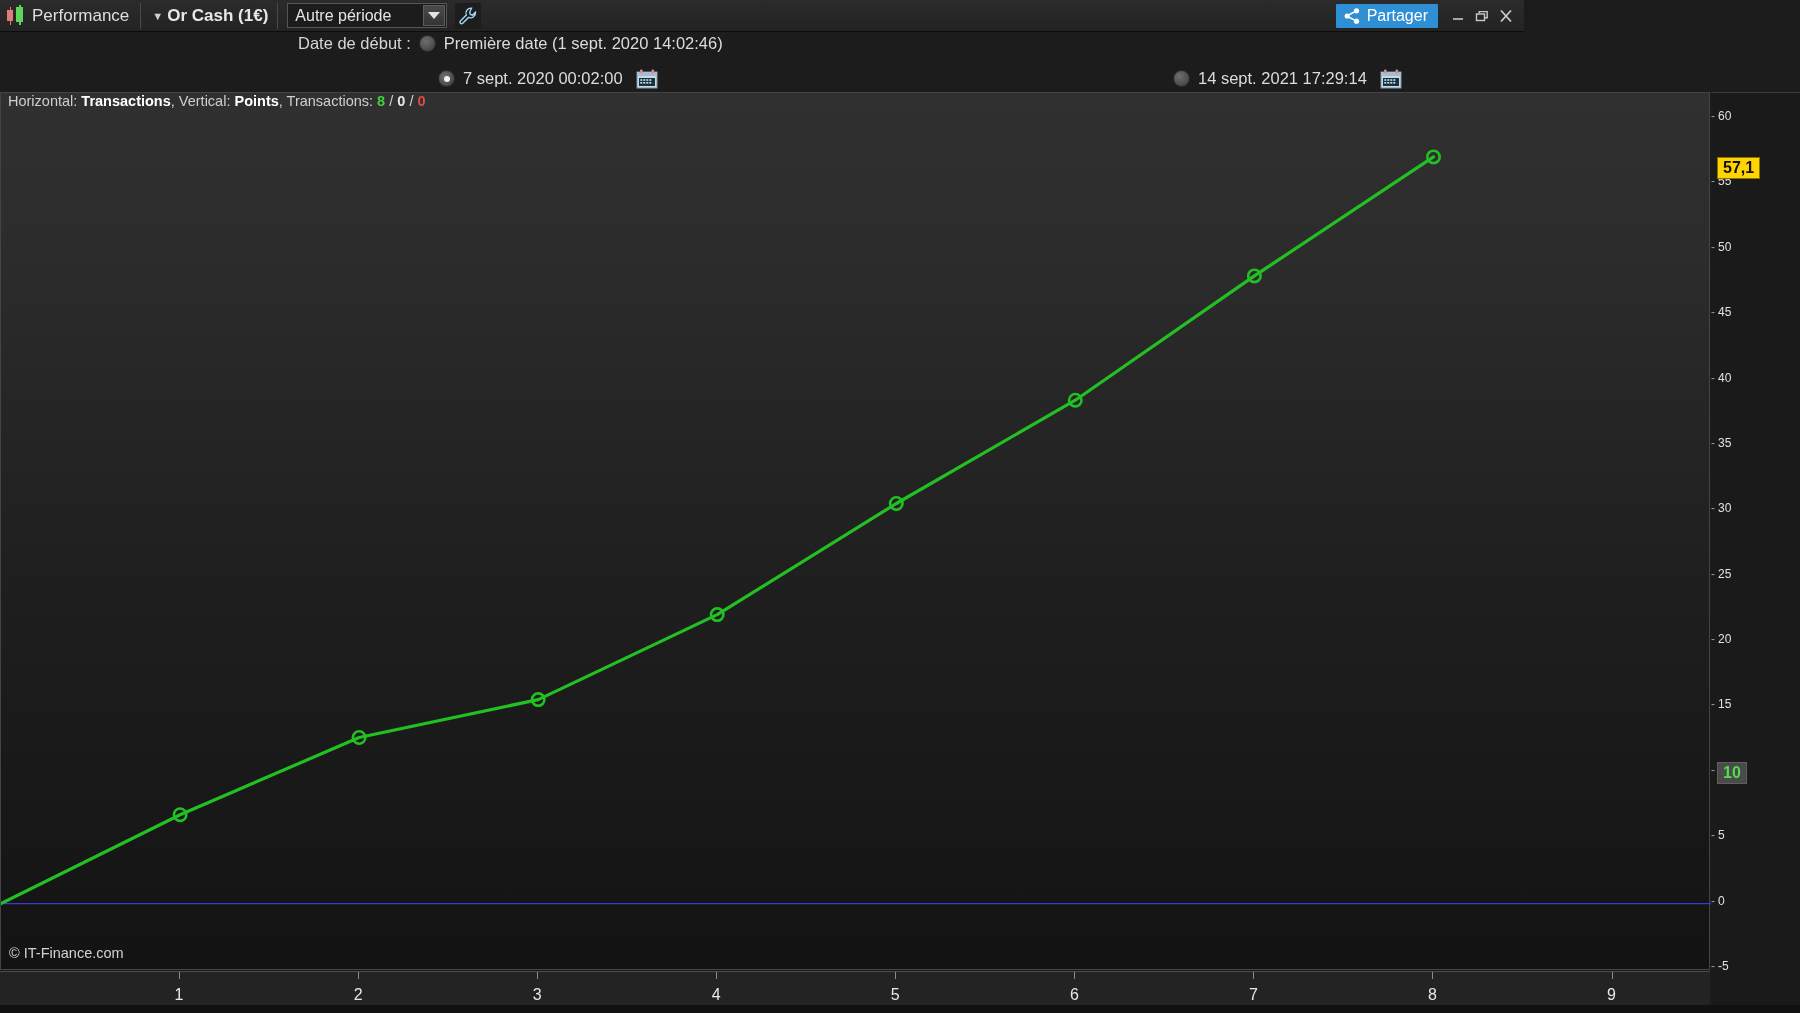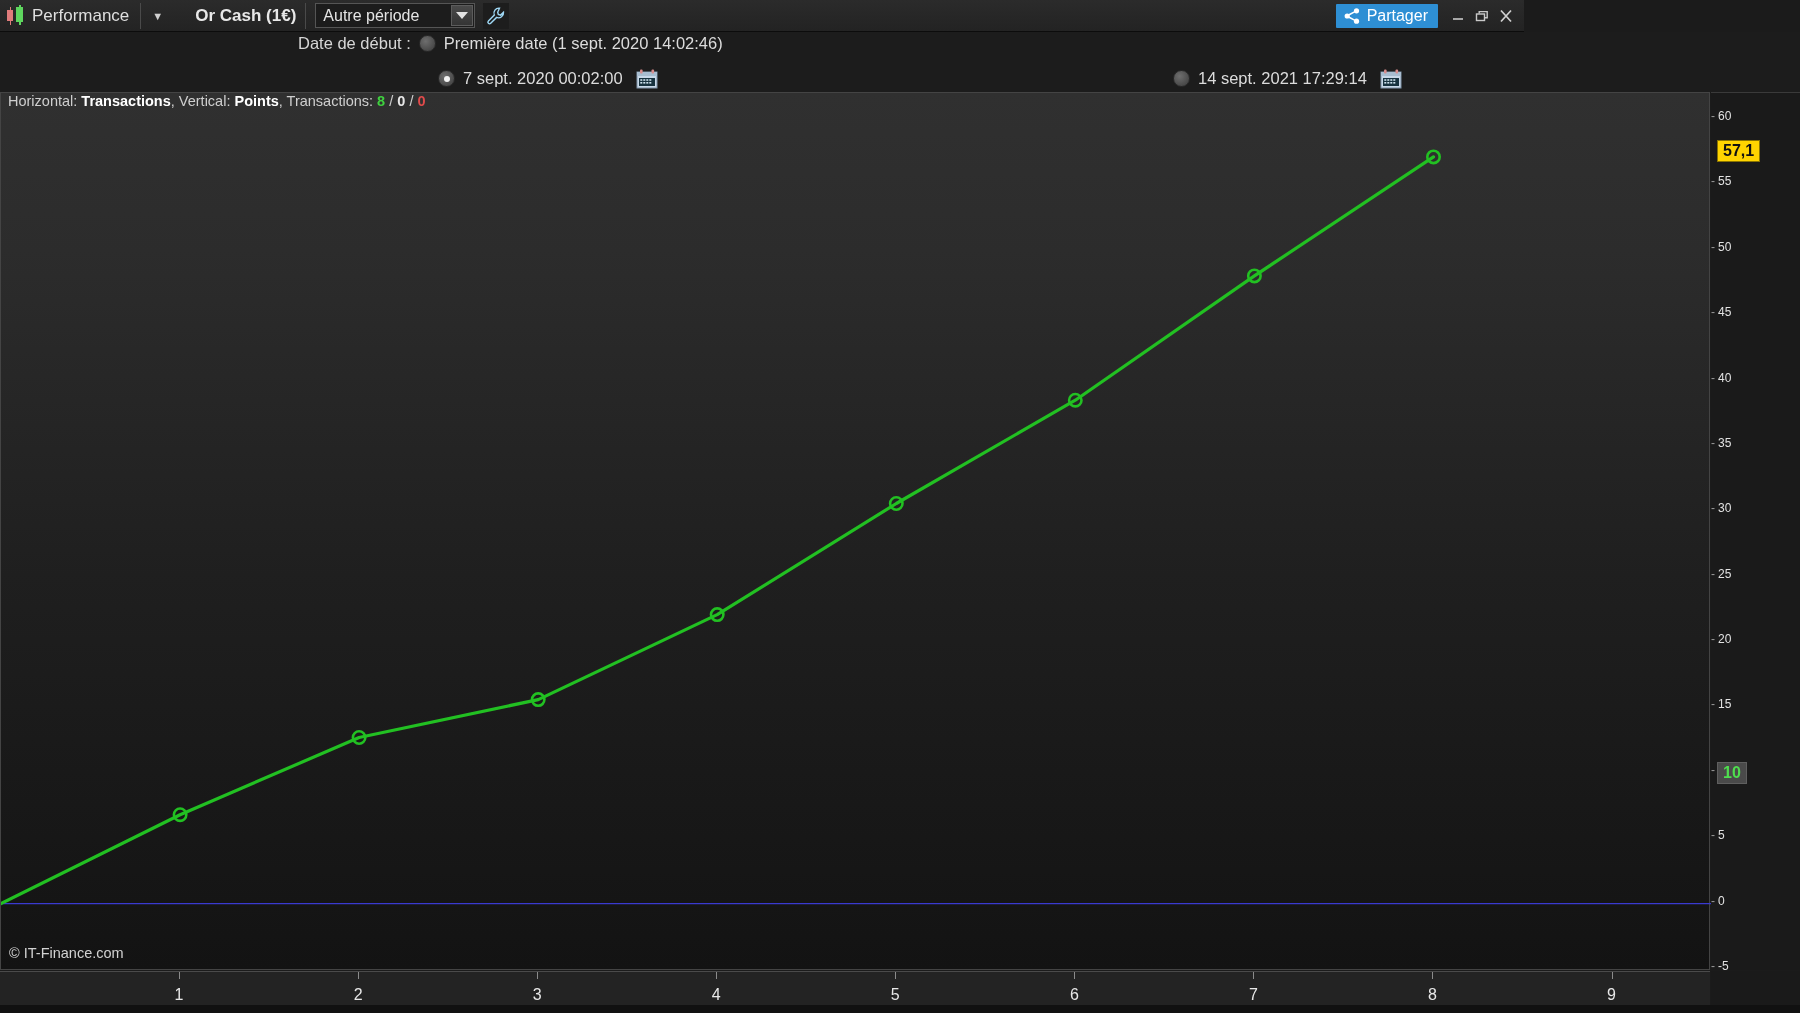--- a/index.html
+++ b/index.html
@@ -26,21 +26,21 @@
 
   .candle-icon{ width:22px; height:22px; position:relative; margin-left:5px; margin-right:3px;}
   .candle-icon i{ position:absolute; display:block; }
   .c-red{ left:2px; top:5px; width:6px; height:11px; background:#e07b7b; }
   .c-red-w{ left:4.5px; top:2px; width:1.5px; height:18px; background:#e07b7b;}
   .c-grn{ left:11px; top:2px; width:7px; height:15px; background:#5ed65e; }
   .c-grn-w{ left:14px; top:0px; width:1.5px; height:20px; background:#5ed65e;}
 
   #app-title{ font-size:17px; color:#dfdfdf; padding:0 8px 0 2px; white-space:nowrap;}
   .inst-caret{ color:#cfcfcf; font-size:11px; padding-left:8px; }
-  #instrument{ font-size:17px; font-weight:bold; color:#e8e8e8; padding:0 6px 0 4px; white-space:nowrap;margin-left:28px;}
+  #instrument{ font-size:17px; font-weight:bold; color:#e8e8e8; padding:0 6px 0 4px; white-space:nowrap;}
 
   #period-select{
     width:160px; height:25px; margin-left:6px;
     background:#1c1c1c; border:1px solid #555;
     display:flex; align-items:center; position:relative;
   }
   #period-select .pv{ font-size:16px; color:#e5e5e5; padding-left:7px; }
   #period-select .arrowbox{
     position:absolute; right:1px; top:1px; width:22px; height:21px;
     background:linear-gradient(#4a4a4a,#343434); border:1px solid #5c5c5c;
@@ -301,21 +301,21 @@
       <div class="ytick" style="top: 342.923px;"><span class="dash">-</span>35</div>
       <div class="ytick" style="top: 408.308px;"><span class="dash">-</span>30</div>
       <div class="ytick" style="top: 473.692px;"><span class="dash">-</span>25</div>
       <div class="ytick" style="top: 539.077px;"><span class="dash">-</span>20</div>
       <div class="ytick" style="top: 604.462px;"><span class="dash">-</span>15</div>
       <div class="ytick" style="top: 669.846px;"><span class="dash">-</span>10</div>
       <div class="ytick" style="top: 735.231px;"><span class="dash">-</span>5</div>
       <div class="ytick" style="top: 800.615px;"><span class="dash">-</span>0</div>
       <div class="ytick" style="top: 866px;"><span class="dash">-</span>-5</div>
     </div>
-  <div class="ylabel-box" id="ylabel-cur" style="top: 47px;">57,1</div>
+  <div class="ylabel-box" id="ylabel-cur" style="top: 64px;">57,1</div>
   <div class="ylabel-box" id="ylabel-mark" style="top: 668.846px;">10</div>
 </div>
 
 <div id="xaxis">
     <div class="xmark" style="left: 179.058px;"></div>
     <div class="xtick" style="left: 179.058px;">1</div>
     <div class="xmark" style="left: 358.115px;"></div>
     <div class="xtick" style="left: 358.115px;">2</div>
     <div class="xmark" style="left: 537.173px;"></div>
     <div class="xtick" style="left: 537.173px;">3</div>

